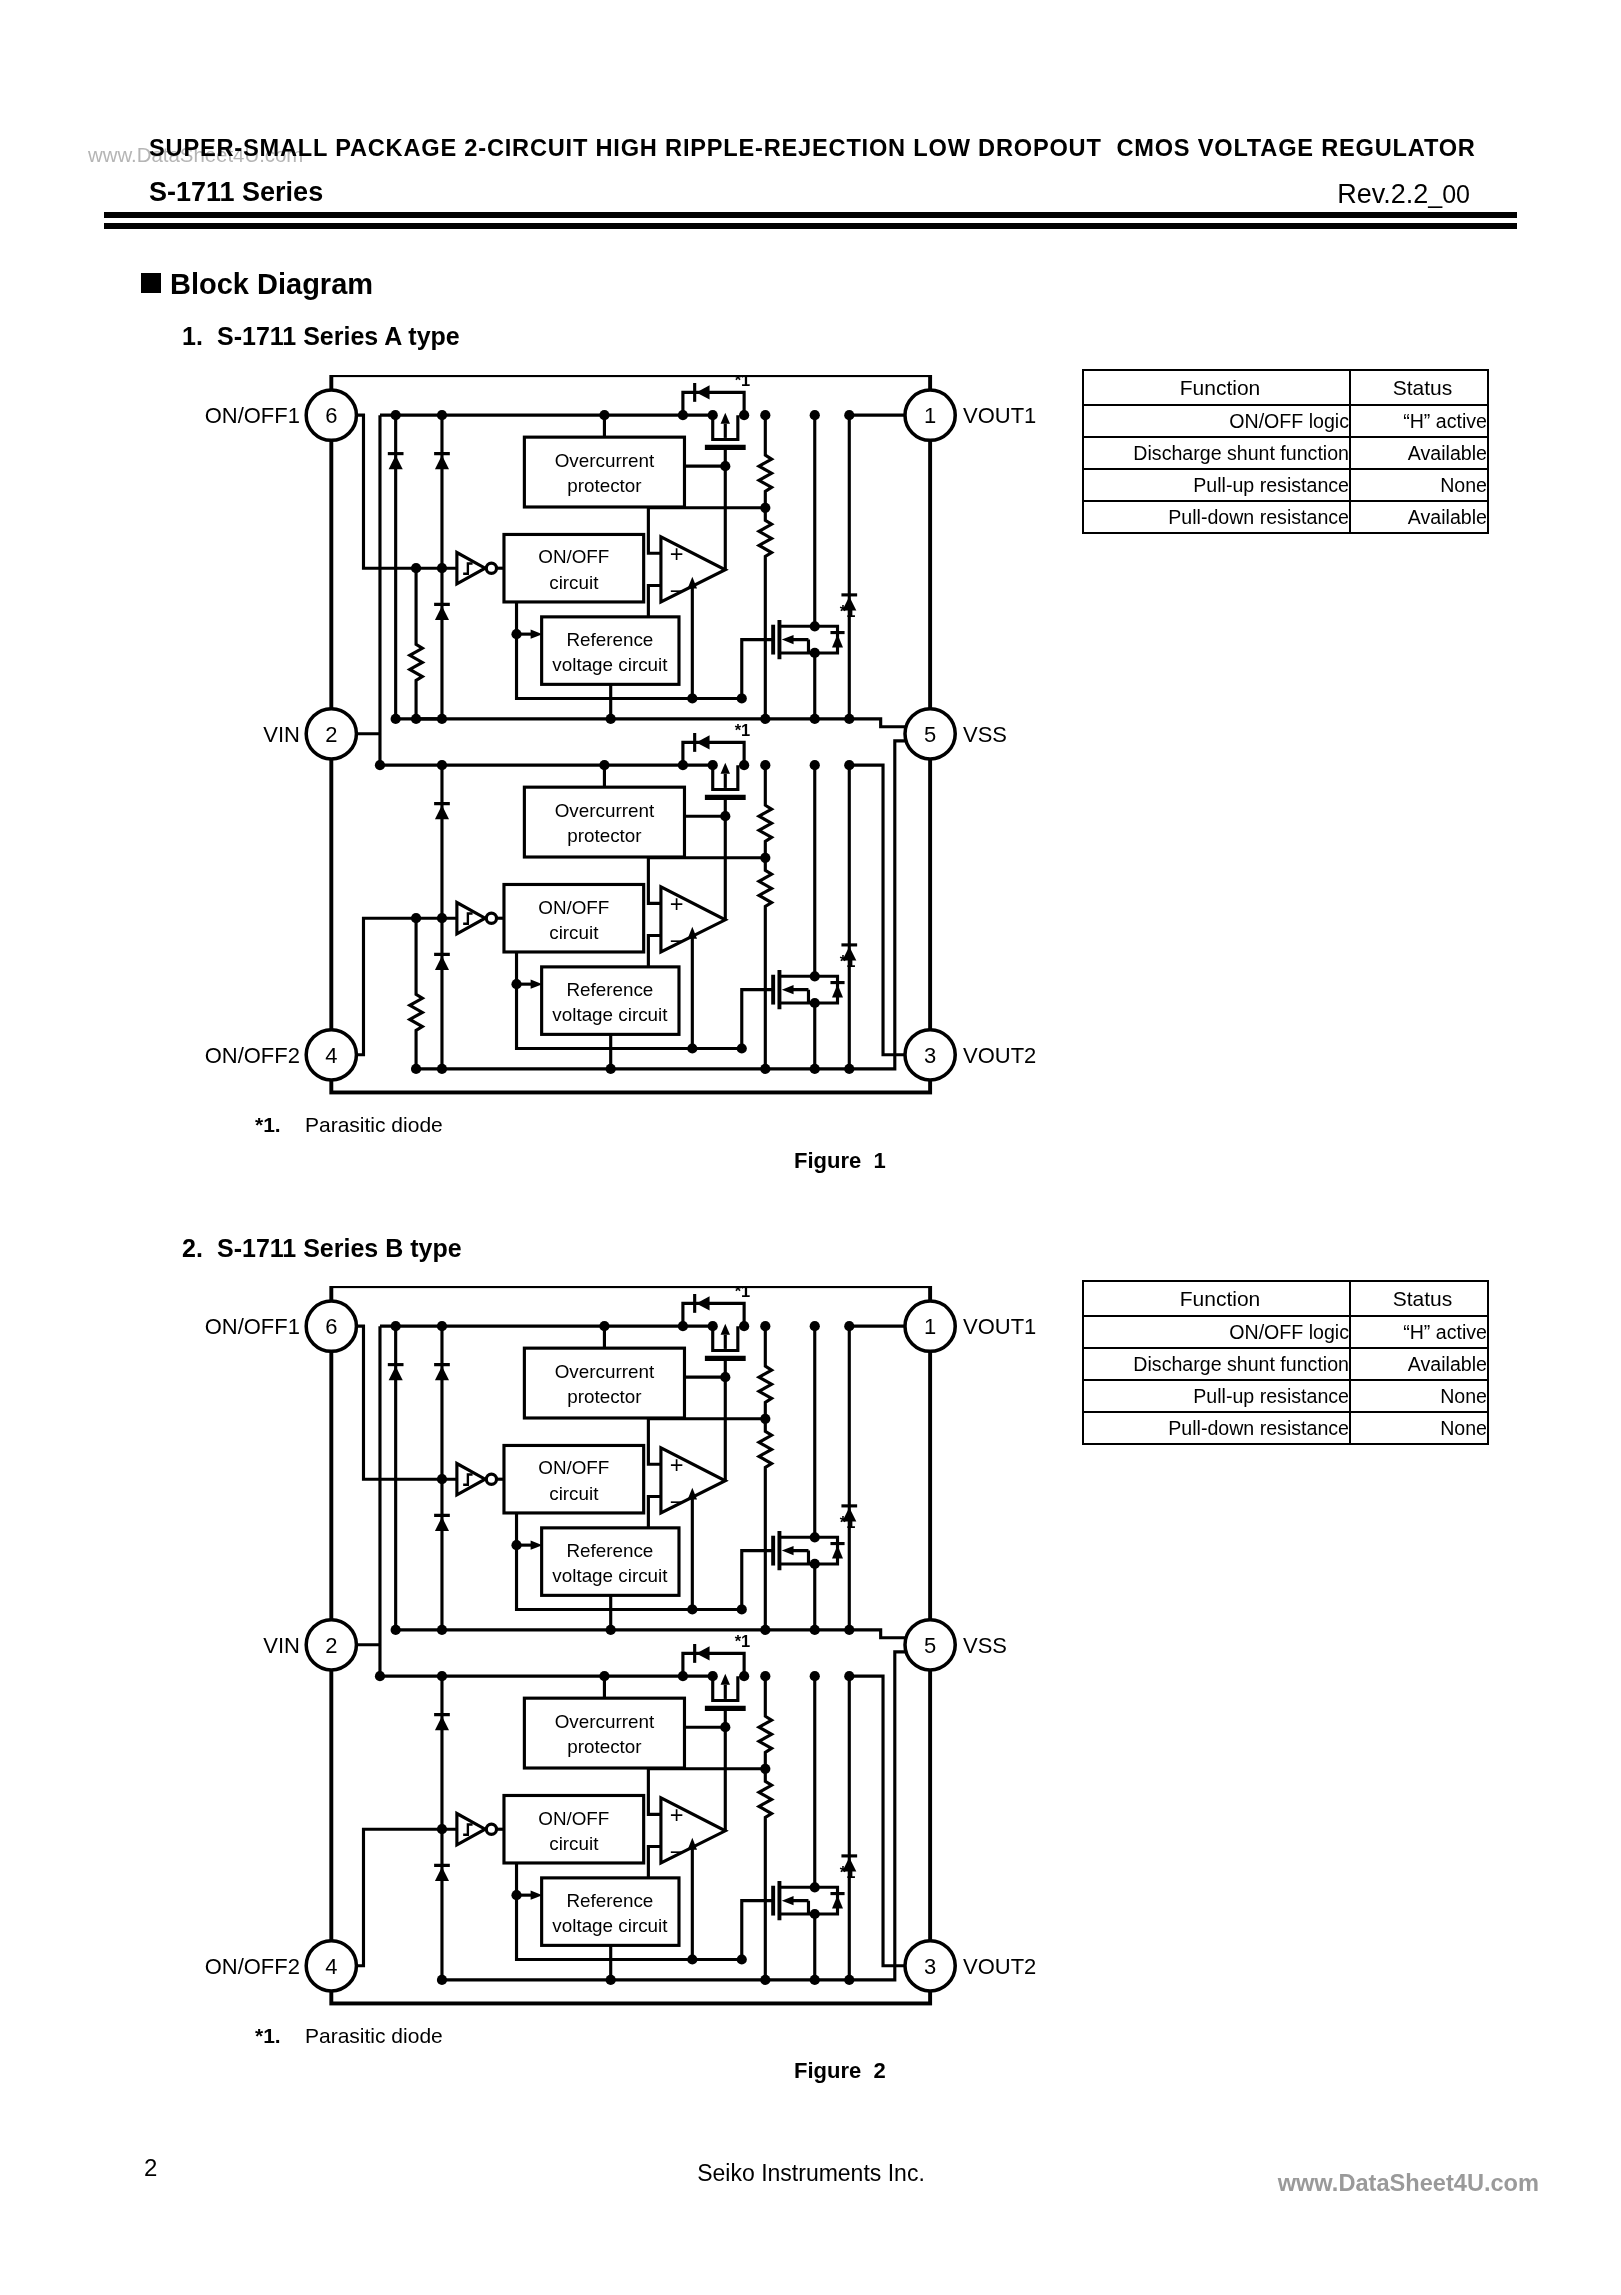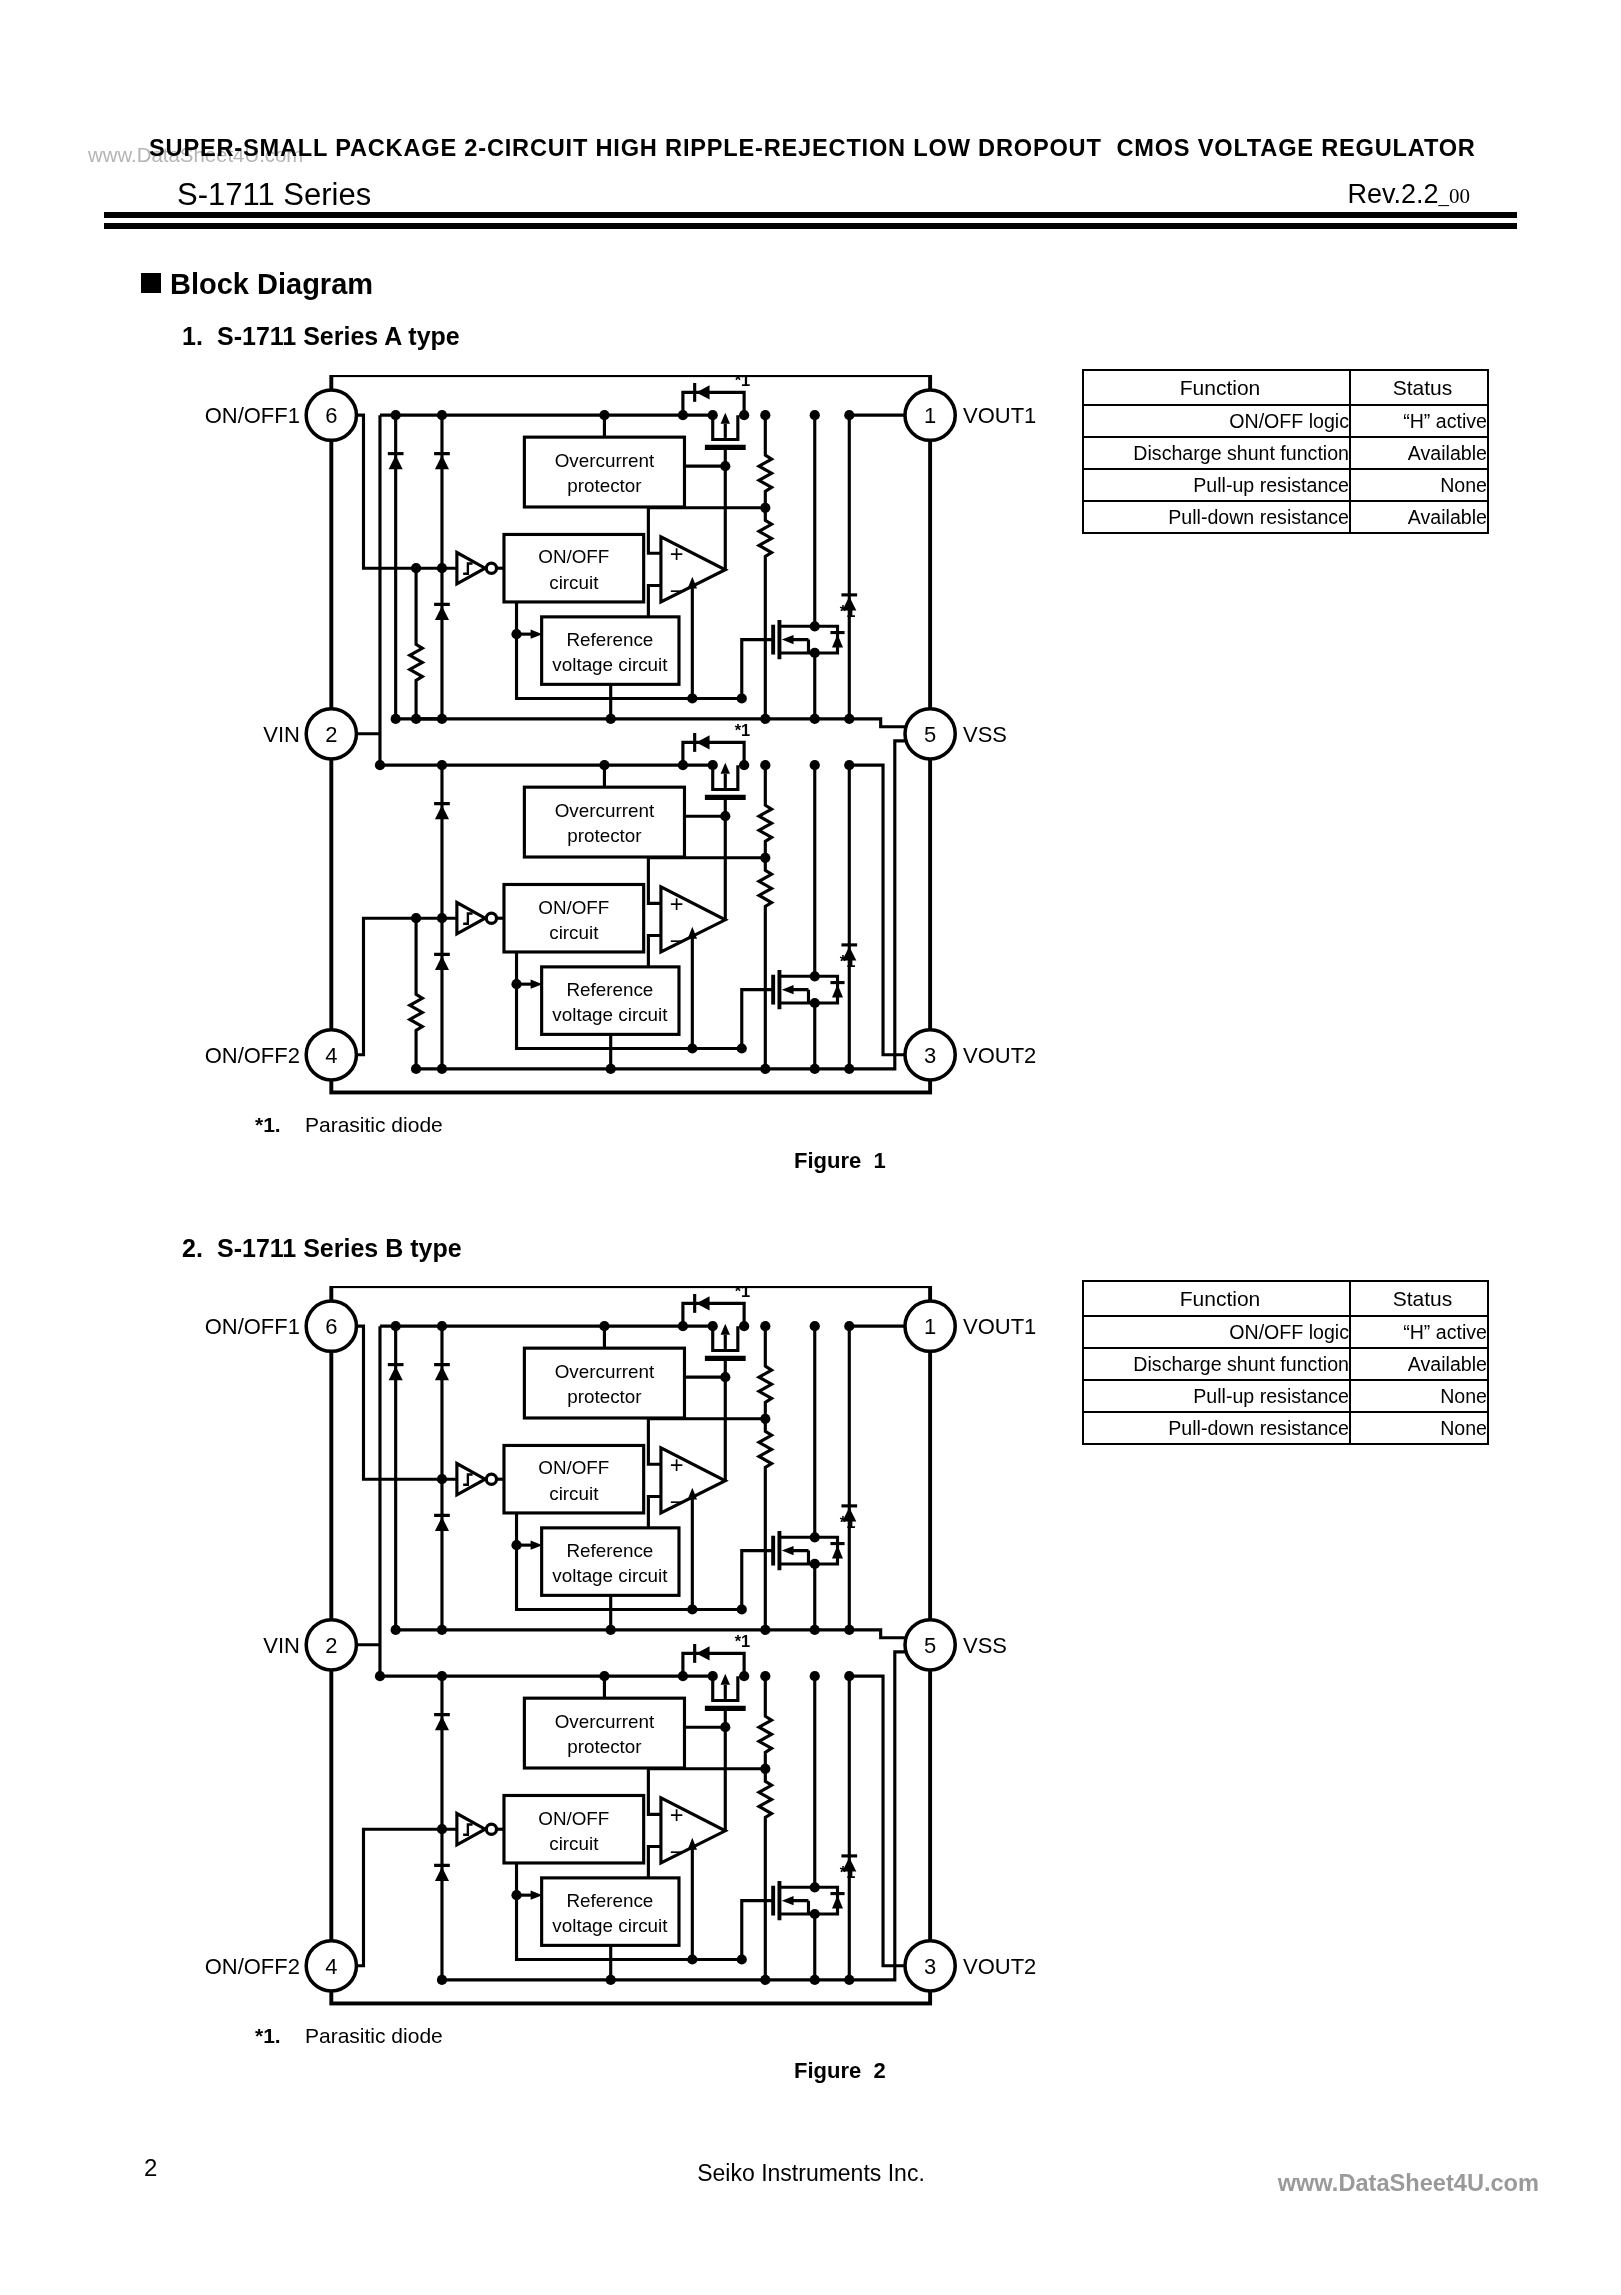--- a/index.html
+++ b/index.html
@@ -2,23 +2,23 @@
 <html style="font-size:12.6px"><head>
 <meta charset="utf-8">
 <style>
   html,body{margin:0;padding:0;background:#fff;}
   body{width:1622px;height:2295px;position:relative;font-family:"Liberation Sans",sans-serif;color:#000;overflow:hidden;}
   .abs{position:absolute;}
   .pre{white-space:pre;}
   
   .watermark-top{left:88px;top:144px;font-size:20.4px;color:#b5b5b5;}
   .doc-title{left:149px;top:135px;font-size:23.6px;font-weight:bold;letter-spacing:0.8px;}
-  .product{left:149px;top:177px;font-size:31px;font-weight:normal;margin-left:28px;}
+  .product{left:149px;top:177px;font-size:27px;font-weight:bold;}
   .revision{right:152px;top:179px;font-size:27px;}
-  .revision .suffix{font-size:21px;font-family:Liberation Serif, serif;}
+  .revision .suffix{font-size:25px;}
   .rule{left:104px;width:1413px;height:17.3px;top:212px;}
   .rule .bar{height:5.5px;background:#000;}
   .rule .gap{height:5.5px;}
   
   .section-bullet{left:141px;top:273px;width:20.4px;height:20.4px;background:#000;}
   .section-heading{left:170px;top:268px;font-size:29px;font-weight:bold;}
   .fig-subtitle{font-size:25px;font-weight:bold;}
   .fig-subtitle .num{display:inline-block;width:35px;}
   .note{font-size:21px;margin-left:45px;}
   .note .marker{font-weight:bold;display:inline-block;width:50px;}

